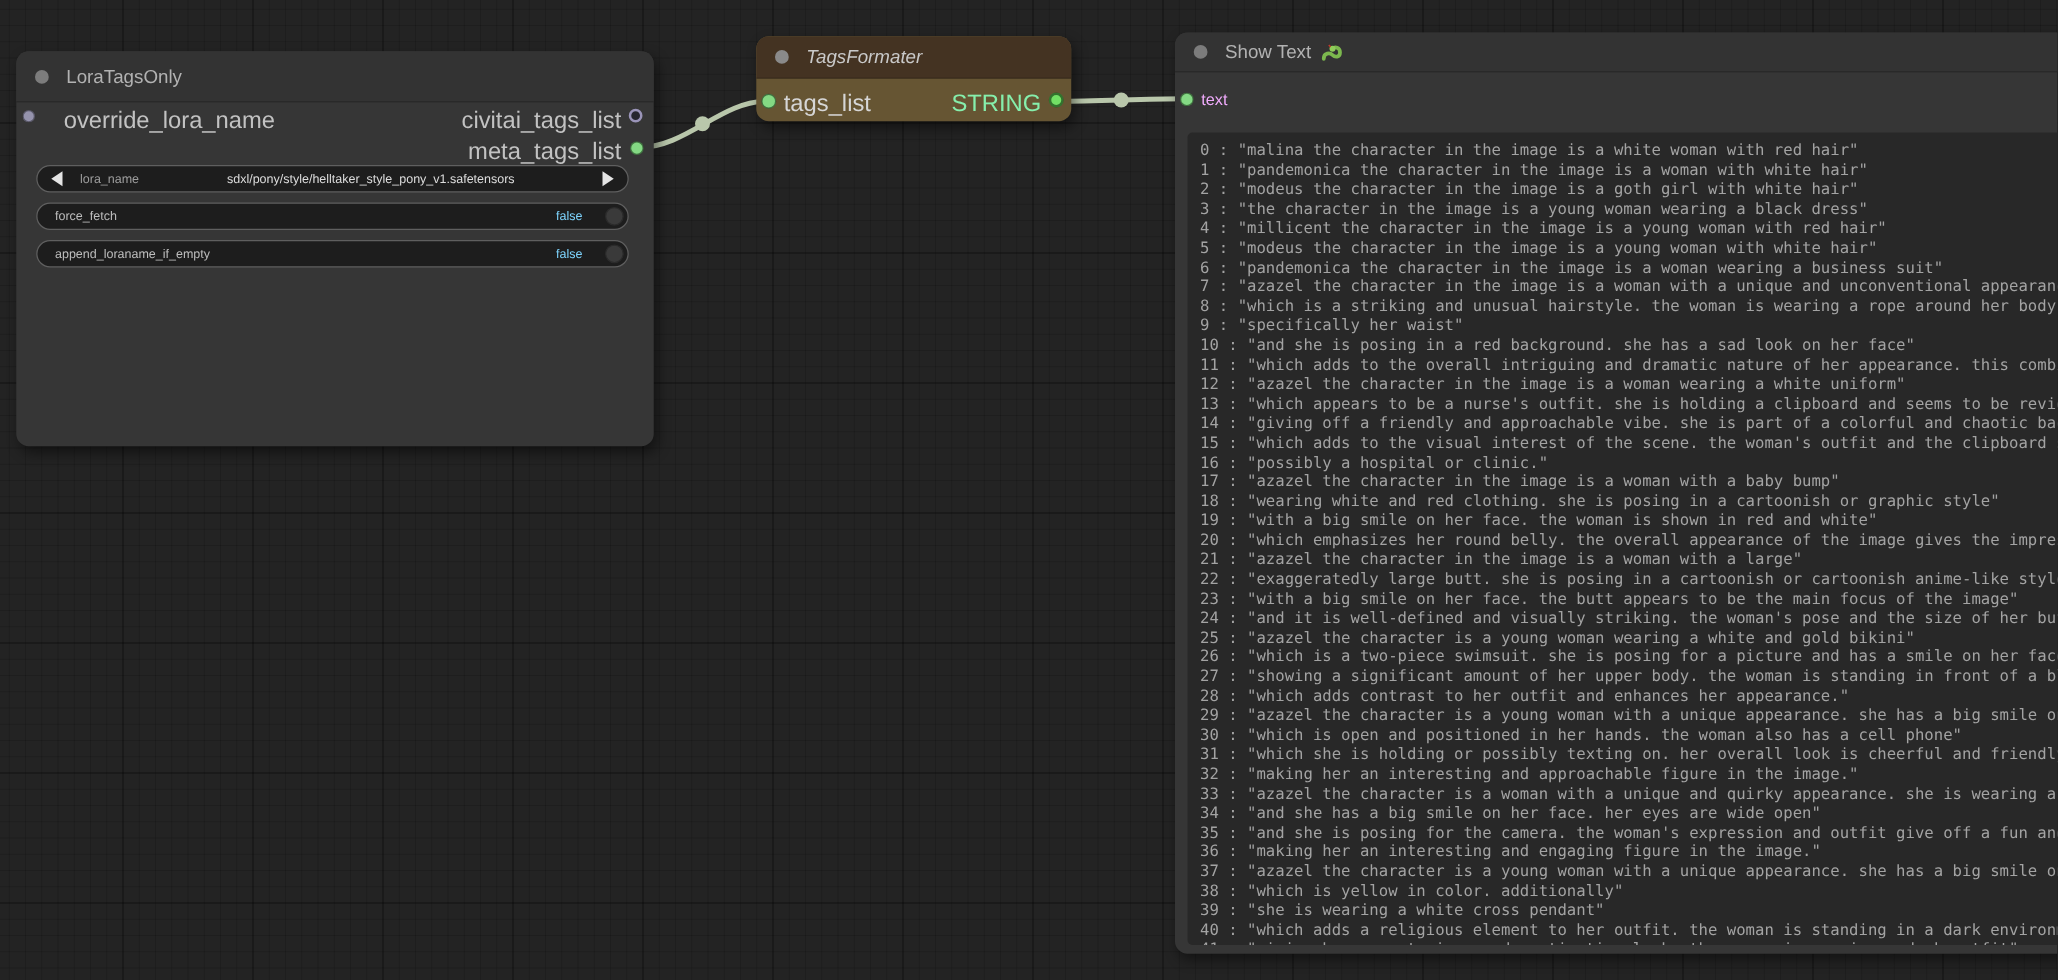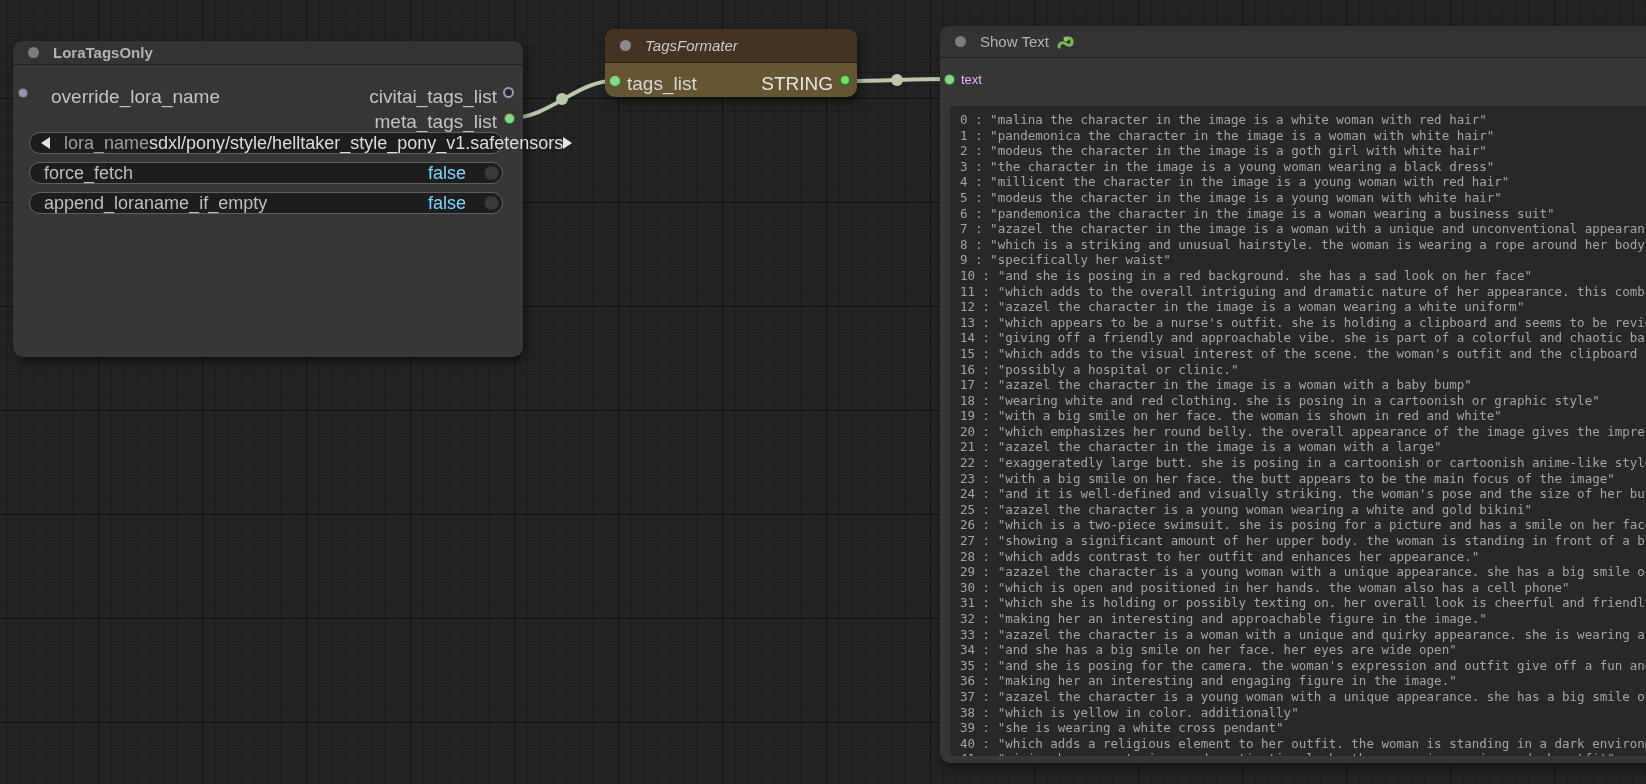--- a/index.html
+++ b/index.html
@@ -32,21 +32,21 @@
     display:flex;align-items:center;gap:7px;}
   .slot-dot{position:absolute;border-radius:50%;width:10px;height:10px;}
   .dot-green{background:var(--slot-green);border:1px solid rgba(10,30,10,.55);}
   .dot-green-big{width:12px;height:12px;background:#72e065;border:2px solid rgba(10,40,10,.6);}
   .dot-lav-filled{background:#9593ad;border:1px solid rgba(0,0,0,.4);}
   .dot-lav-hollow{background:#26262e;border:2px solid var(--slot-lavender);}
   .slot-label{position:absolute;color:var(--slot-text);font-size:19px;white-space:nowrap;}
   .slot-label.right{text-align:right;}
   
   .widget{position:absolute;left:16px;right:20px;height:22px;border-radius:11px;
-    background:#1d1d1d;border:1px solid #5f5f5f;color:#c8c8c8;font-size:18px;
+    background:#1d1d1d;border:1px solid #5f5f5f;color:#c8c8c8;font-size:10px;
     display:flex;align-items:center;}
   .w-label{color:#9d9d9d;margin-left:14px;white-space:nowrap;}
   .w-label.lit{color:#bdbdbd;}
   .w-value{color:#dcdcdc;white-space:nowrap;}
   .combo .w-value{flex:1;text-align:center;}
   .toggle .w-value{margin-left:auto;margin-right:36px;color:#7dd3fc;}
   .arrow{width:0;height:0;border-top:6px solid transparent;border-bottom:6px solid transparent;flex:0 0 auto;}
   .arrow.left{border-right:9px solid #e4e4e4;margin-left:11px;}
   .arrow.right{border-left:9px solid #e4e4e4;margin-right:11px;}
   .toggle-circle{position:absolute;right:3px;top:50%;transform:translateY(-50%);
@@ -64,21 +64,21 @@
 <div class="canvas">
 
   <svg class="links">
     <path d="M 511 118 C 549 118 577 81 613 81" fill="none" stroke="var(--wire)" stroke-width="4"></path>
     <circle cx="562" cy="99" r="6" fill="var(--wire)"></circle>
     <path d="M 845 81 C 882 81 912 79 948 79" fill="none" stroke="var(--wire)" stroke-width="4"></path>
     <circle cx="897" cy="80" r="6" fill="var(--wire)"></circle>
   </svg>
 
   <div class="node" style="left:13px;top:41px;width:510px;height:316px;">
-    <div class="node-header" style="height:24px;font-weight:bold;">
+    <div class="node-header" style="height:41px;">
       <span class="collapse-dot"></span>
       <span class="node-title">LoraTagsOnly</span>
     </div>
 
     <span class="slot-dot dot-lav-filled" style="left:5px;top:47px;"></span>
     <span class="slot-label" style="left:38px;top:45px;">override_lora_name</span>
     <span class="slot-dot dot-lav-hollow" style="left:490px;top:46px;width:11px;height:11px;"></span>
     <span class="slot-label right" style="right:26px;top:45px;">civitai_tags_list</span>
     <span class="slot-dot dot-green" style="left:491px;top:72px;width:11px;height:11px;"></span>
     <span class="slot-label right" style="right:26px;top:70px;">meta_tags_list</span>
@@ -102,21 +102,21 @@
   </div>
 
   <div class="node" style="left:605px;top:29px;width:252px;height:68px;background:var(--brown-body);">
     <div class="node-header" style="height:34px;background:var(--brown-header);">
       <span class="collapse-dot" style="background:#8a8a8a;"></span>
       <span class="node-title" style="color:#c9c9c9;font-style:italic;">TagsFormater</span>
     </div>
     <span class="slot-dot dot-green" style="left:4px;top:46px;width:12px;height:12px;"></span>
     <span class="slot-label" style="left:22px;top:44px;color:#d6d6d6;">tags_list</span>
     <span class="slot-dot dot-green-big" style="left:234px;top:45px;"></span>
-    <span class="slot-label right" style="right:24px;top:44px;color:#e5e5e5;">STRING</span>
+    <span class="slot-label right" style="right:24px;top:44px;color:#86efac;">STRING</span>
   </div>
 
   <div class="node" style="left:940px;top:26px;width:720px;height:737px;">
     <div class="node-header" style="height:32px;">
       <span class="collapse-dot"></span>
       <span class="node-title">
         <span>Show Text</span>
         <svg class="snake-icon" width="20" height="16" viewBox="0 0 20 16">
           <path d="M3 13 C 3 8 8 8 10 10 C 12 12 16 12 16 8 C 16 4 12 3 10 5" fill="none" stroke="#7cb84e" stroke-width="3" stroke-linecap="round"></path>
           <circle cx="10" cy="5" r="2.4" fill="#8fcc5a"></circle>

